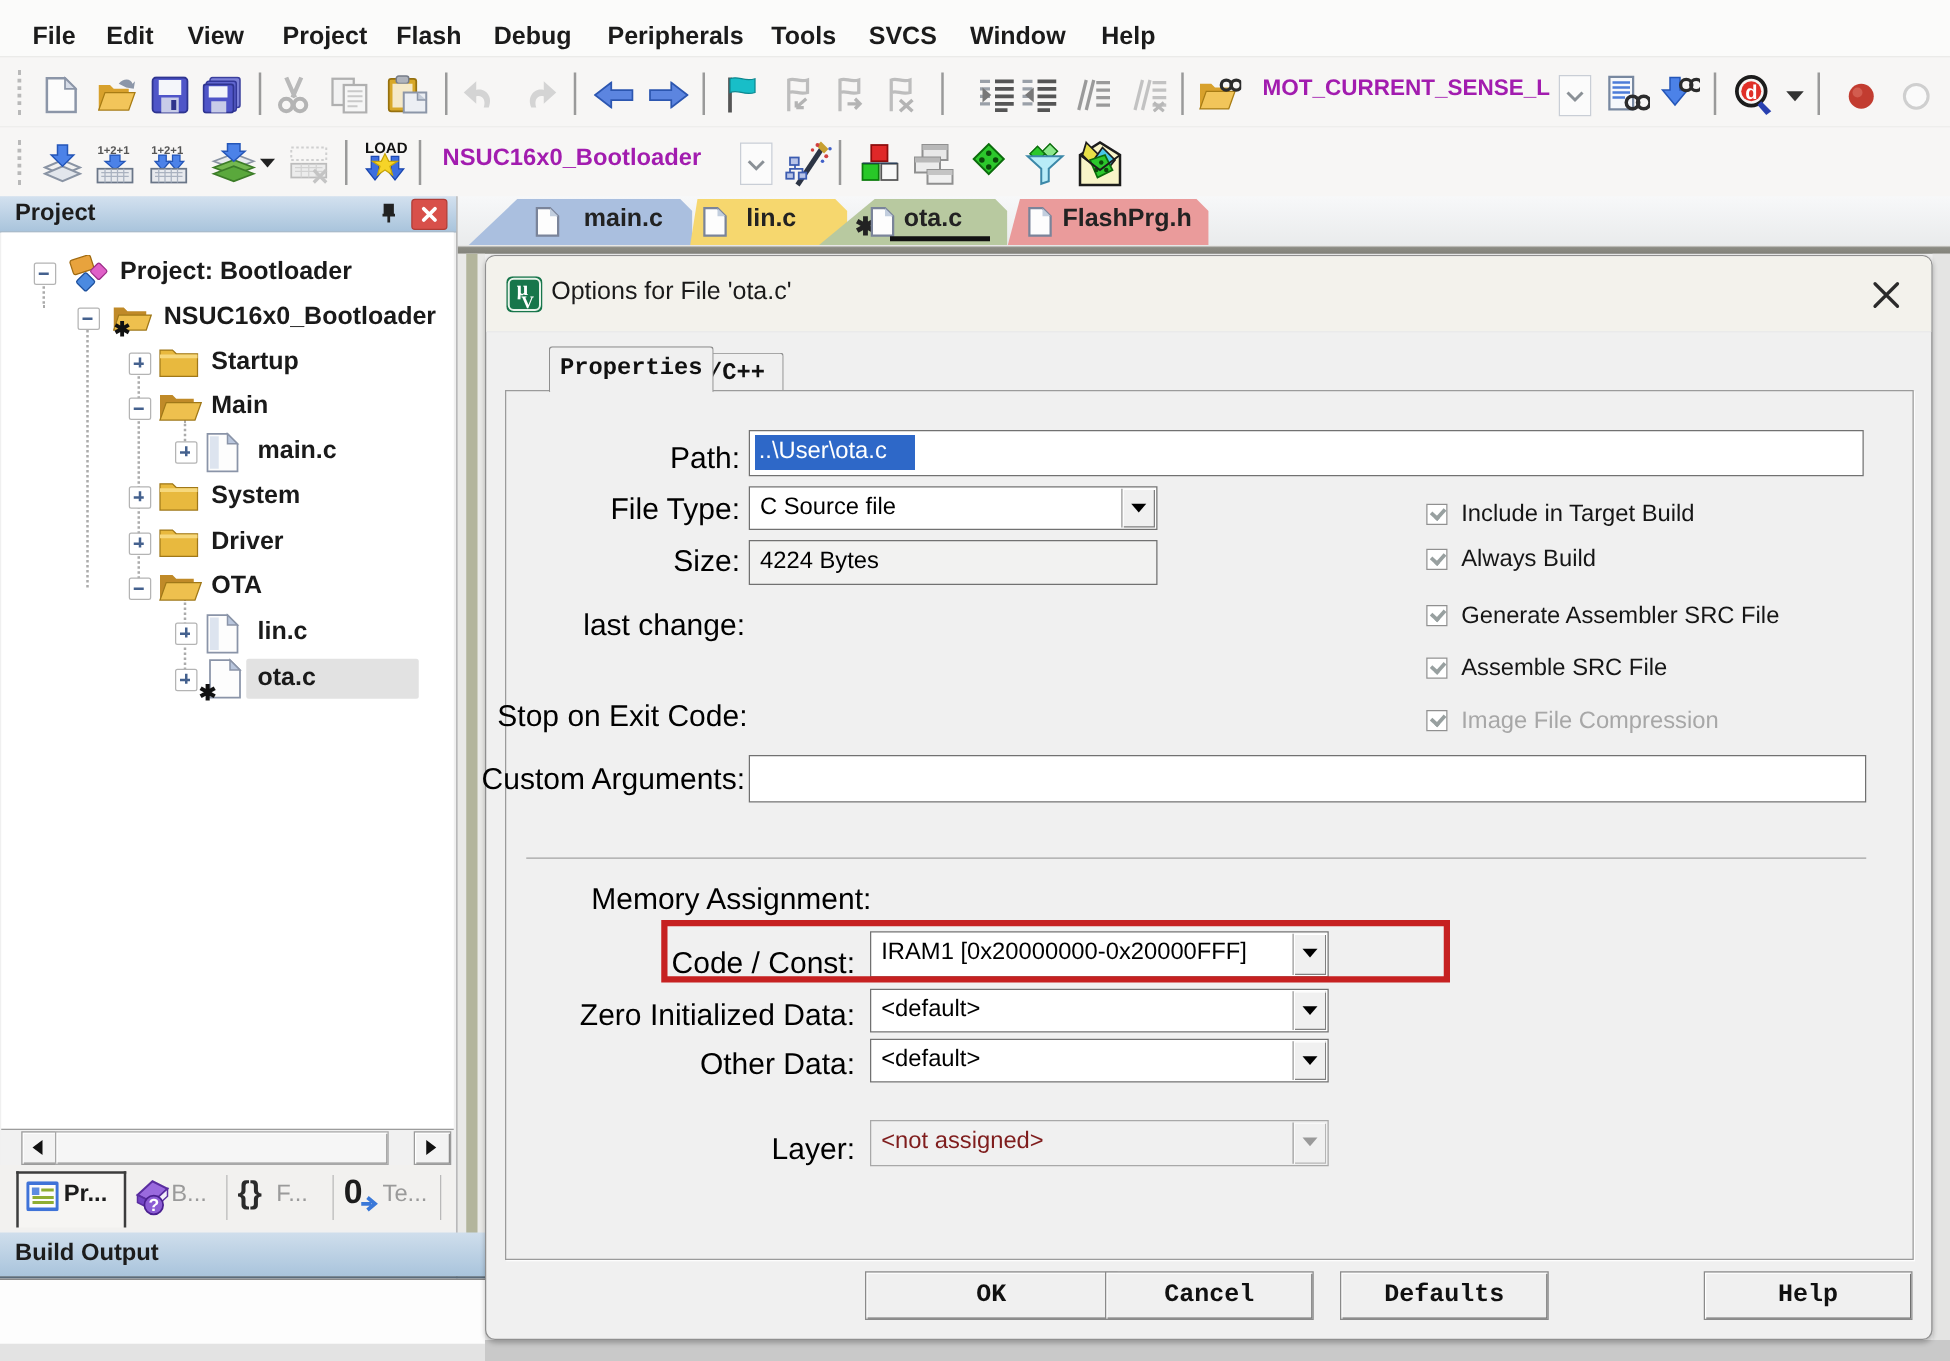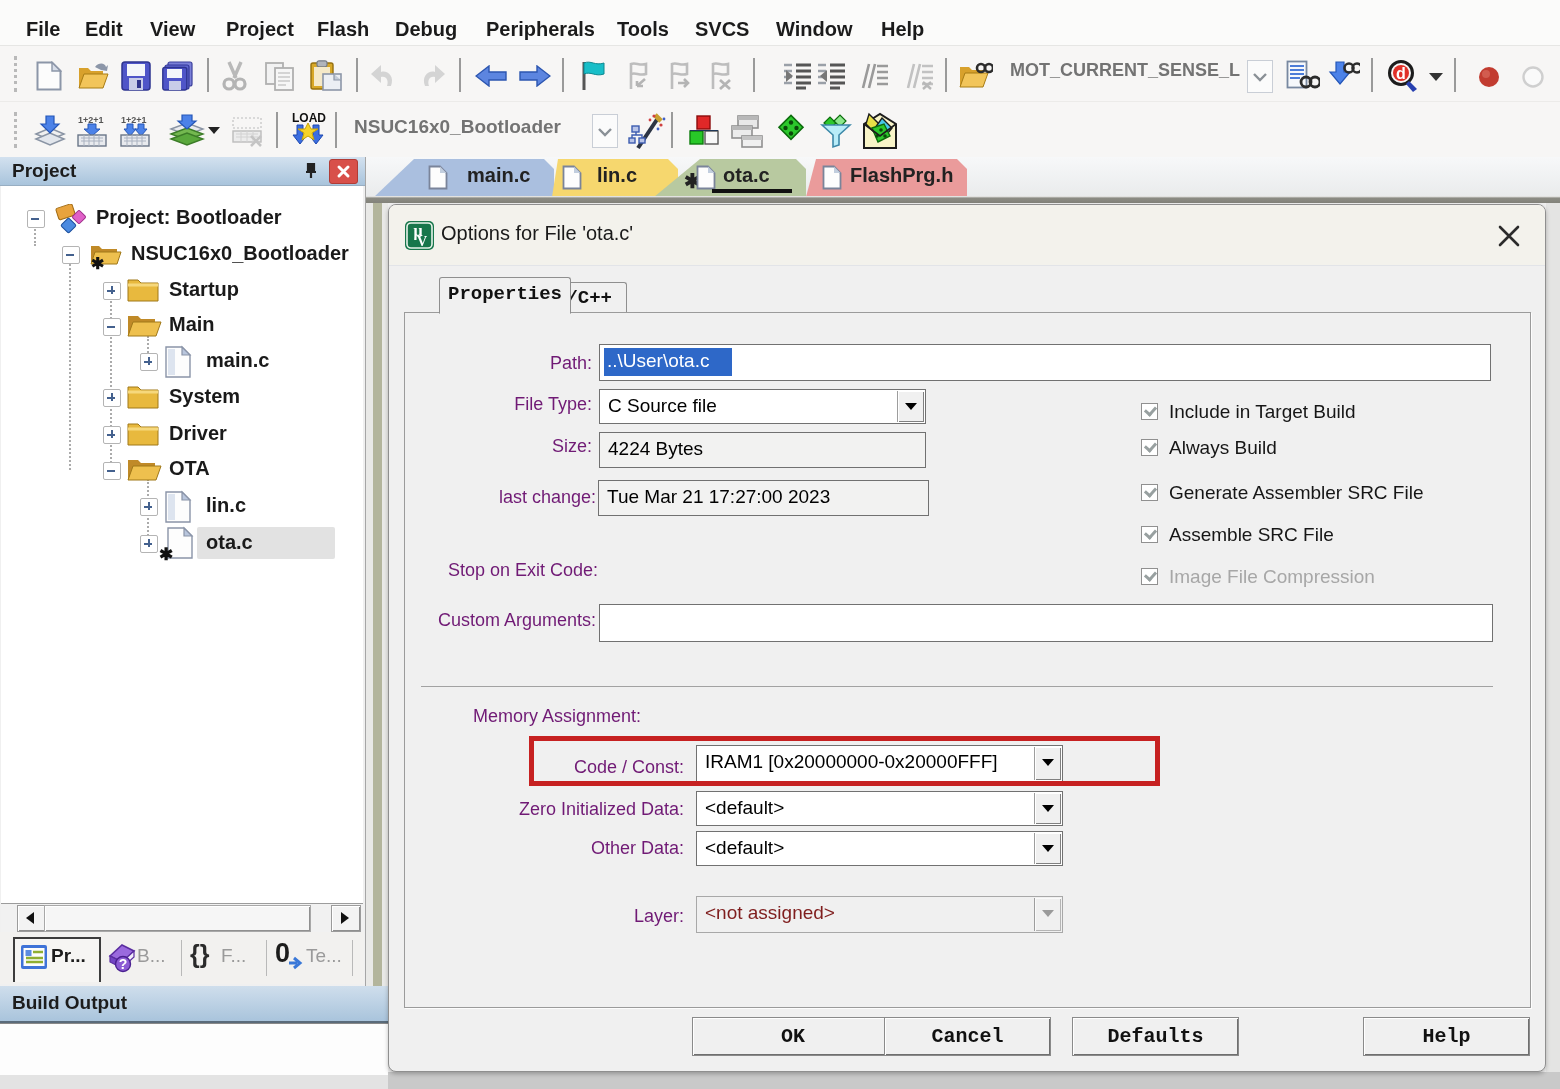--- a/index.html
+++ b/index.html
@@ -6,21 +6,21 @@
 body{width:1560px;height:1089px;position:relative;overflow:hidden;background:#f0f0f0;
   font-family:"Liberation Sans",sans-serif;-webkit-font-smoothing:antialiased;}
 
 #menubar{position:absolute;left:0;top:0;width:1560px;height:45px;background:#fbfbfa;border-bottom:1px solid #e6e6e4;}
 #menubar span{position:absolute;top:18px;font-size:20px;font-weight:600;color:#1b1b1b;}
 
 #tb1{position:absolute;left:0;top:46px;width:1560px;height:55px;background:#f7f6f5;border-bottom:1px solid #ecebe9;}
 #tb2{position:absolute;left:0;top:102px;width:1560px;height:56px;background:#f7f6f5;border-bottom:1px solid #e2e1df;}
 .sep{position:absolute;width:2px;background:#9a9a9a;}
 .grip{position:absolute;width:3px;border-left:3px dotted #b9b9b9;}
-.tbtxt{position:absolute;font-size:19px;font-weight:600;color:#737373;}
+.tbtxt{position:absolute;font-size:19px;font-weight:600;color:#a21caf;}
 
 #ppanel{position:absolute;left:0;top:157px;width:365px;height:932px;background:#f0f0f0;border-right:1px solid #a6a6a6;}
 #phead{position:absolute;left:0;top:0;width:365px;height:28px;background:linear-gradient(#d3e1ef,#a9c4dc);border-bottom:1px solid #98aec2;}
 #phead .t{position:absolute;left:12px;top:3px;font-size:19px;font-weight:600;color:#1c1c1c;}
 #ptree{position:absolute;left:1px;top:29px;width:362px;height:717px;background:#ffffff;}
 .trow{position:absolute;font-size:20px;font-weight:600;color:#1a1a1a;white-space:nowrap;}
 .ebox{position:absolute;width:16px;height:16px;background:#fff;border:1px solid #b4b4b4;border-radius:2px;}
 .ebox::before{content:"";position:absolute;left:3px;top:6.5px;width:8px;height:2px;background:#44618e;}
 .ebox.plus::after{content:"";position:absolute;left:6.5px;top:3px;width:2px;height:8px;background:#44618e;}
 
@@ -38,21 +38,21 @@
 
 #rsliver{position:absolute;left:1546px;top:203px;width:14px;height:870px;background:#e4e4e3;}
 #botstrip{position:absolute;left:388px;top:1072px;width:1172px;height:17px;background:#c9c9c9;}
 #botstripL{position:absolute;left:0;top:1075px;width:388px;height:14px;background:#e3e3e3;}
 
 #dlg{position:absolute;left:388px;top:204px;width:1158px;height:868px;background:#f0f0f0;
   border:1px solid #8f8f8f;border-radius:8px;box-sizing:border-box;
   box-shadow:0 2px 4px rgba(0,0,0,.25);}
 #dtitle{position:absolute;left:0;top:0;width:100%;height:60px;background:#f3f2ec;border-radius:7px 7px 0 0;border-bottom:1px solid #e2e4e8;}
 #dtitle .t{position:absolute;left:52px;top:17px;font-size:20px;color:#1a1a1a;}
-.dlabel{position:absolute;font-size:18px;color:#701a75;text-align:right;white-space:nowrap;}
+.dlabel{position:absolute;font-size:24px;color:#000000;text-align:right;white-space:nowrap;}
 .tbox{position:absolute;background:#fff;border:1px solid #717171;box-sizing:border-box;font-size:19px;color:#000;}
 .tbox .v{position:absolute;left:8px;top:5px;white-space:nowrap;}
 .gbox{background:#f2f2f1;}
 .combo{position:absolute;background:#fff;border:1px solid #717171;box-sizing:border-box;font-size:19px;color:#000;}
 .combo .v{position:absolute;left:8px;top:5px;white-space:nowrap;}
 .cbtn{position:absolute;right:1px;top:1px;bottom:1px;width:26px;background:#f0f0f0;
   border-left:1px solid #9d9d9d;box-shadow:inset 1px 1px 0 #fff,inset -1px -1px 0 #808080;}
 .cbtn::after{content:"";position:absolute;left:7px;top:12px;border-left:6px solid transparent;border-right:6px solid transparent;border-top:7px solid #000;}
 .cbtn.gray::after{border-top-color:#9a9a9a;}
 .chk{position:absolute;width:17px;height:17px;background:#fff;border:1px solid #909090;box-sizing:border-box;}
@@ -513,23 +513,20 @@
   <div class="dlabel" style="right:953px;top:189px;">File Type:</div>
   <div class="combo" style="left:210px;top:184px;width:327px;height:35px;">
       <span class="v">C Source file</span>
       <span class="cbtn"></span>
     </div>
   <div class="dlabel" style="right:953px;top:231px;">Size:</div>
   <div class="tbox gbox" style="left:210px;top:227px;width:327px;height:36px;">
       <span class="v">4224 Bytes</span>
     </div>
   <div class="dlabel" style="right:949px;top:282px;">last change:</div>
-  <div class="tbox gbox" style="left:209px;top:275px;width:331px;height:36px;">
-      <span class="v">Tue Mar 21 17:27:00 2023</span>
-    </div>
   <div class="dlabel" style="right:947px;top:355px;">Stop on Exit Code:</div>
   <div class="dlabel" style="right:949px;top:405px;">Custom Arguments:</div>
   <div class="tbox" style="left:210px;top:399px;width:894px;height:38px;"></div>
 
   <span class="chk" style="left:752px;top:198px;"></span>
     <span class="chklabel" style="left:780px;top:196px;">Include in Target Build</span>
   <span class="chk" style="left:752px;top:234px;"></span>
     <span class="chklabel" style="left:780px;top:232px;">Always Build</span>
   <span class="chk" style="left:752px;top:279px;"></span>
     <span class="chklabel" style="left:780px;top:277px;">Generate Assembler SRC File</span>

